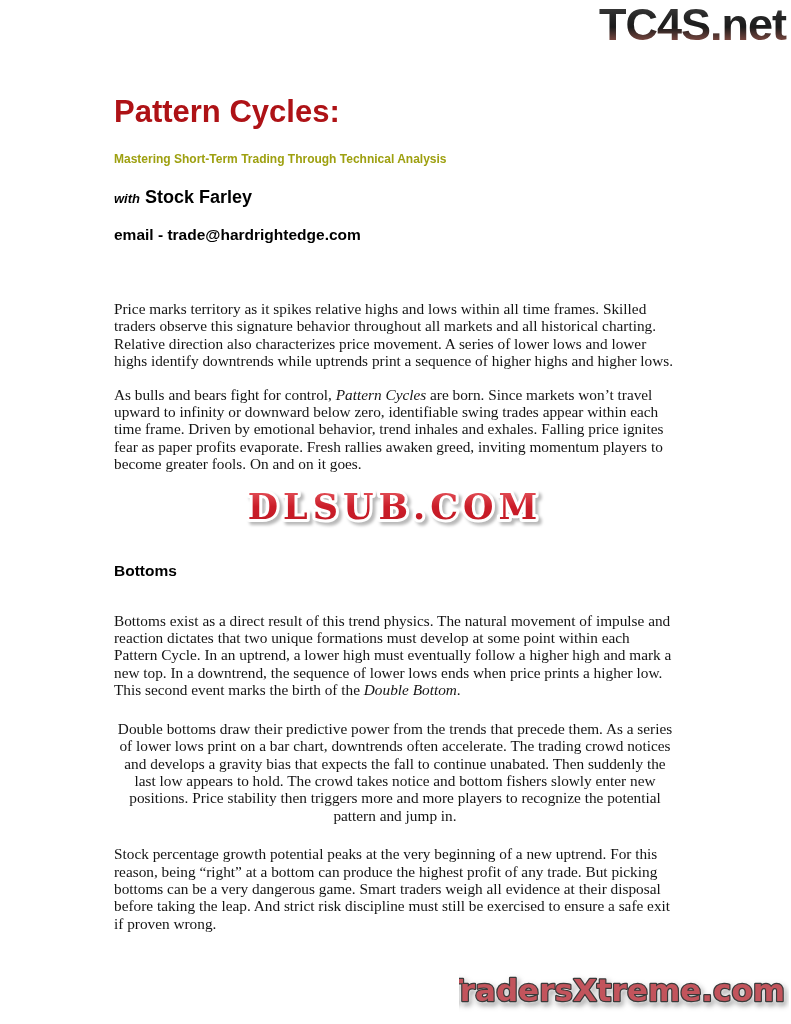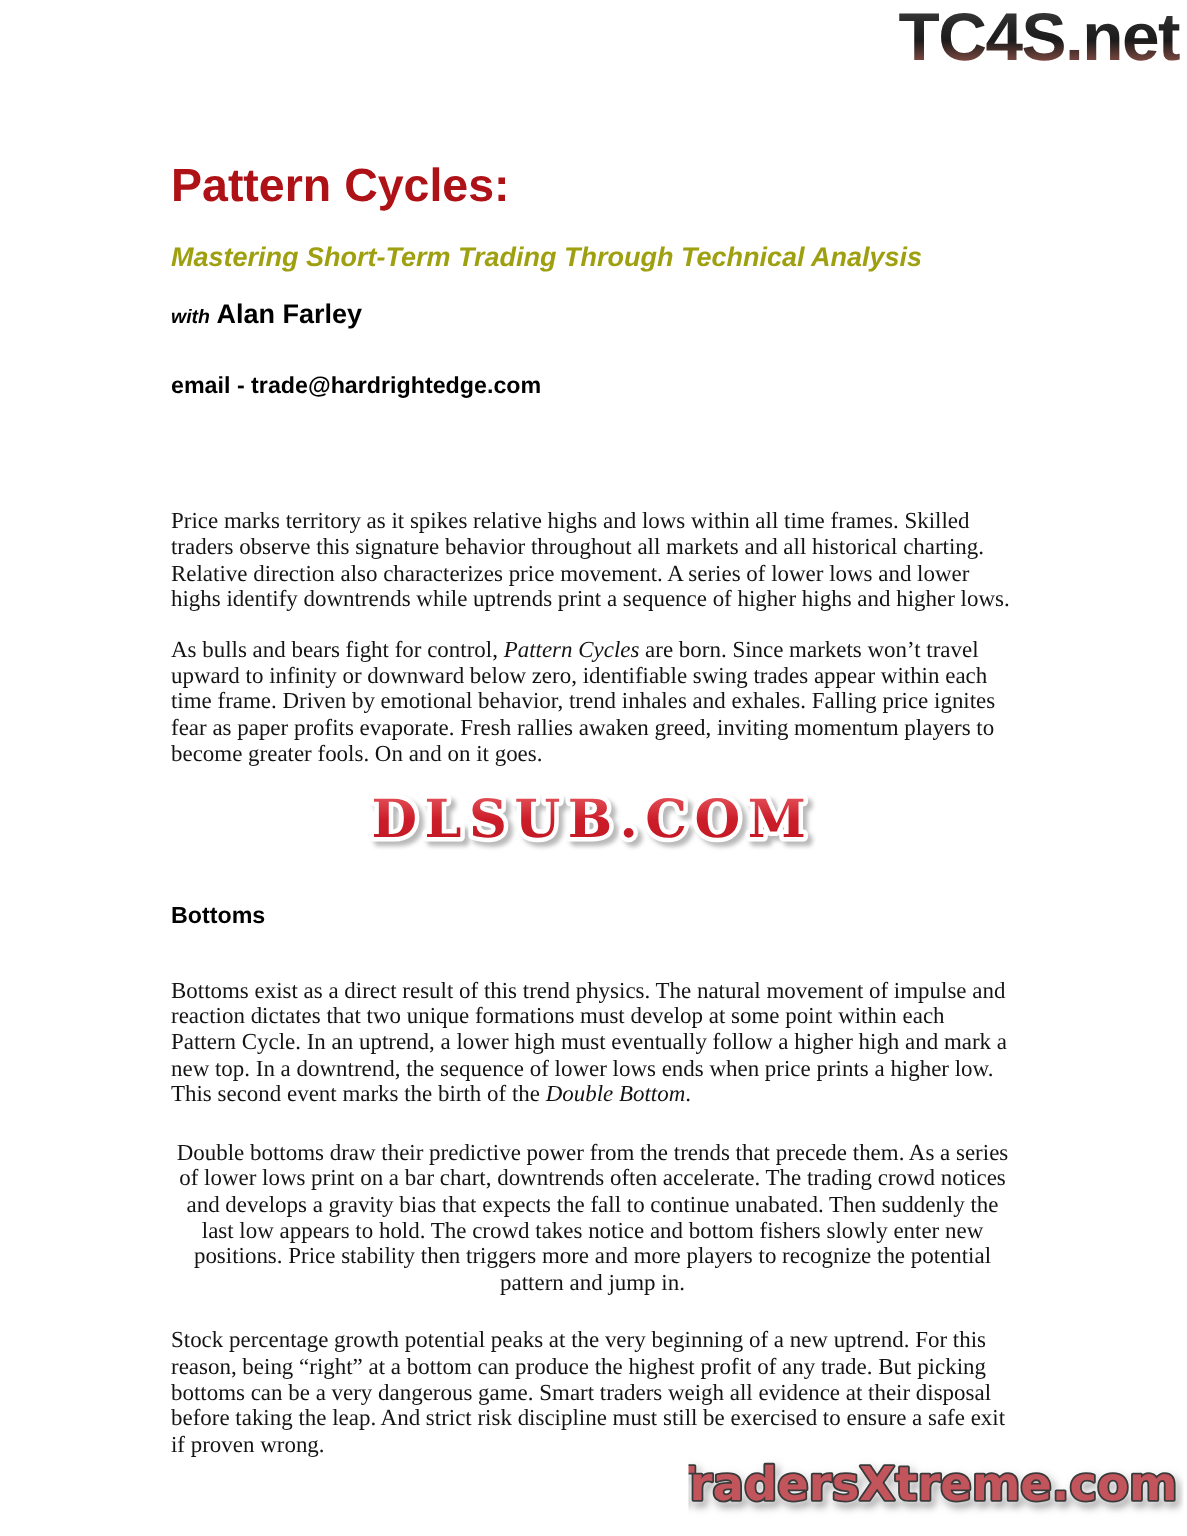--- a/index.html
+++ b/index.html
@@ -14,65 +14,64 @@
     font-family:"Liberation Serif", serif;
     color:#141414;
   }
 
   
   .tc4s-wrap { position:absolute; top:0; right:2px; }
 
   
   .content {
     position:absolute;
-    left:114px; top:16px;
+    left:114px; top:4px;
     width:562px;
     display:flow-root;
   }
   .title {
     margin-top:90px;
     font-family:"Liberation Sans", sans-serif;
     font-weight:bold;
     font-size:31px;
     line-height:36px;
     color:#AE1216;
   }
   .subtitle {
     margin-top:18px;
     font-family:"Liberation Sans", sans-serif;
     font-weight:bold;
-    font-style:italic;
-    font-size:18px;
+    font-size:12px;
     line-height:22px;
     color:#9EA010;
   }
   .byline {
     margin-top:16px;
     font-family:"Liberation Sans", sans-serif;
     font-weight:bold;
     font-size:18px;
     line-height:22px;
     color:#000000;
   }
   .byline .prefix { font-style:italic; font-size:13px; }
   .email {
-    margin-top:26px;
+    margin-top:15px;
     font-family:"Liberation Sans", sans-serif;
     font-weight:bold;
     font-size:15.5px;
     line-height:19px;
     color:#000000;
   }
   .body-p {
     font-size:15.3px;
     line-height:17.4px;
     color:#141414;
     text-align:left;
   }
-  .p1 { margin-top:72px; }
+  .p1 { margin-top:56px; }
   .p2 { margin-top:16px; }
   .p3 { margin-top:32px; }
   .p4 { margin-top:21px;text-align:center; }
   .p5 { margin-top:21px; }
   .bi { font-weight:normal; font-style:italic; }
 
   .watermark { margin-top:12px; text-align:center; }
 
   .section-heading {
     margin-top:24px;
@@ -108,21 +107,21 @@
       <text x="232" y="40" text-anchor="end" font-family="Liberation Sans, sans-serif" font-weight="bold" font-size="45" letter-spacing="-1" fill="url(#g-tc4s)">TC4S.net</text>
     </svg>
   </div>
 
   <div class="content">
 
     <h1 class="title">Pattern Cycles:</h1>
 
     <h2 class="subtitle">Mastering Short-Term Trading Through Technical Analysis</h2>
 
-    <p class="byline"><span class="prefix">with</span> <span>Alan Farley</span></p>
+    <p class="byline"><span class="prefix">with</span> <span>Stock Farley</span></p>
 
     <p class="email">email - trade@hardrightedge.com</p>
 
     <p class="body-p p1">Price marks territory as it spikes relative highs and lows within all time frames. Skilled traders observe this signature behavior throughout all markets and all historical charting. Relative direction also characterizes price movement. A series of lower lows and lower highs identify downtrends while uptrends print a sequence of higher highs and higher lows.</p>
 
     <p class="body-p p2"><span>As bulls and bears fight for control, </span><span class="bi">Pattern Cycles</span><span> are born. Since markets won’t travel upward to infinity or downward below zero, identifiable swing trades appear within each time frame. Driven by emotional behavior, trend inhales and exhales. Falling price ignites fear as paper profits evaporate. Fresh rallies awaken greed, inviting momentum players to become greater fools. On and on it goes.</span></p>
 
     <div class="watermark">
       <svg width="340" height="48">
         <defs>

